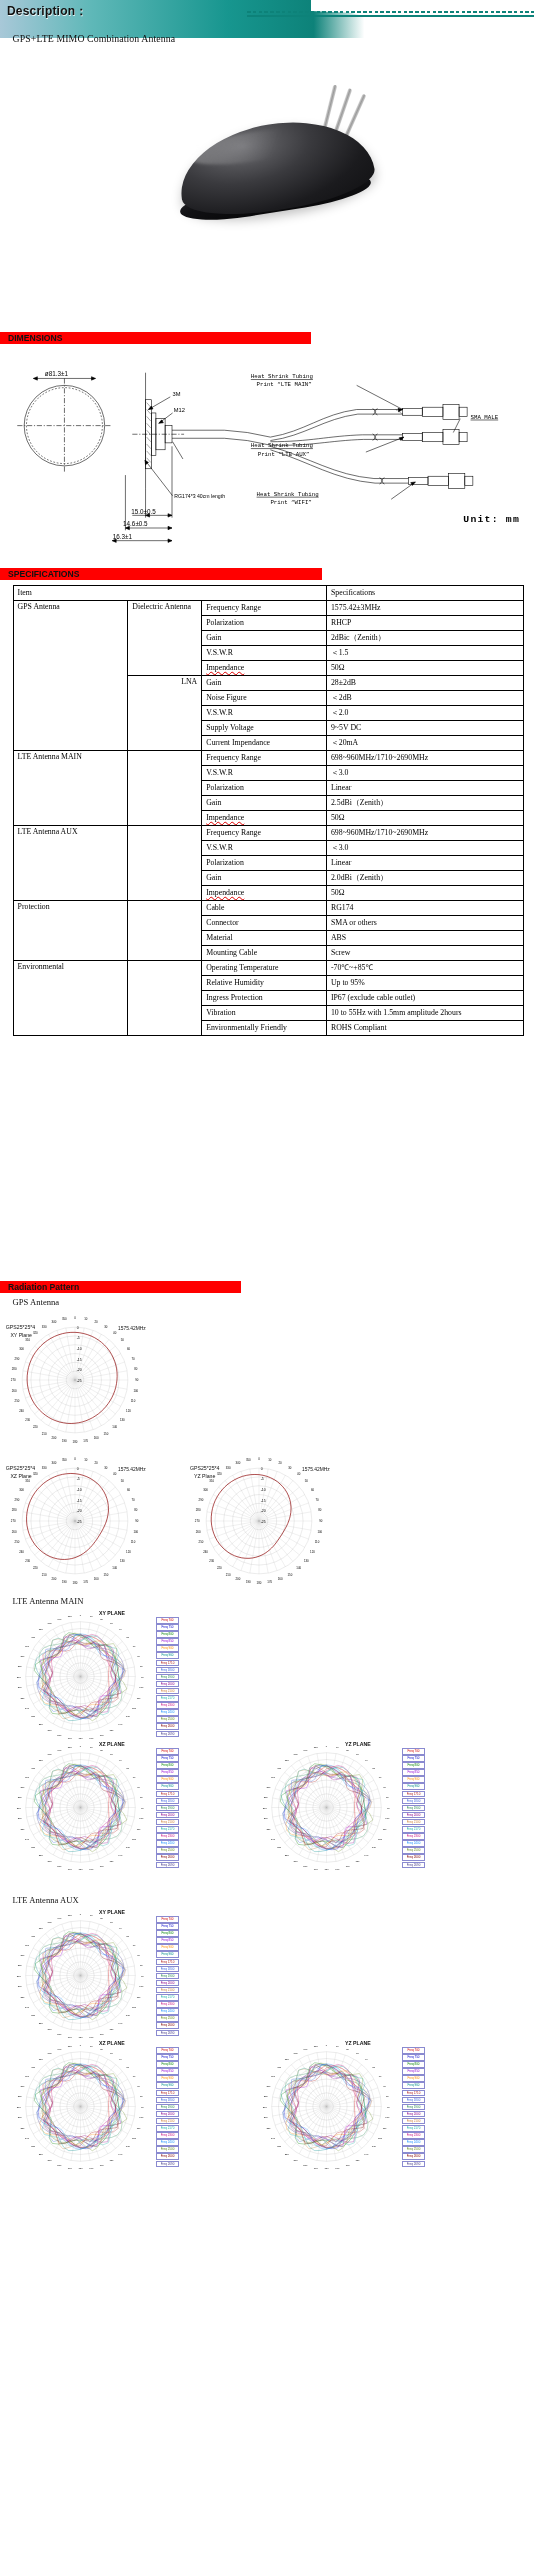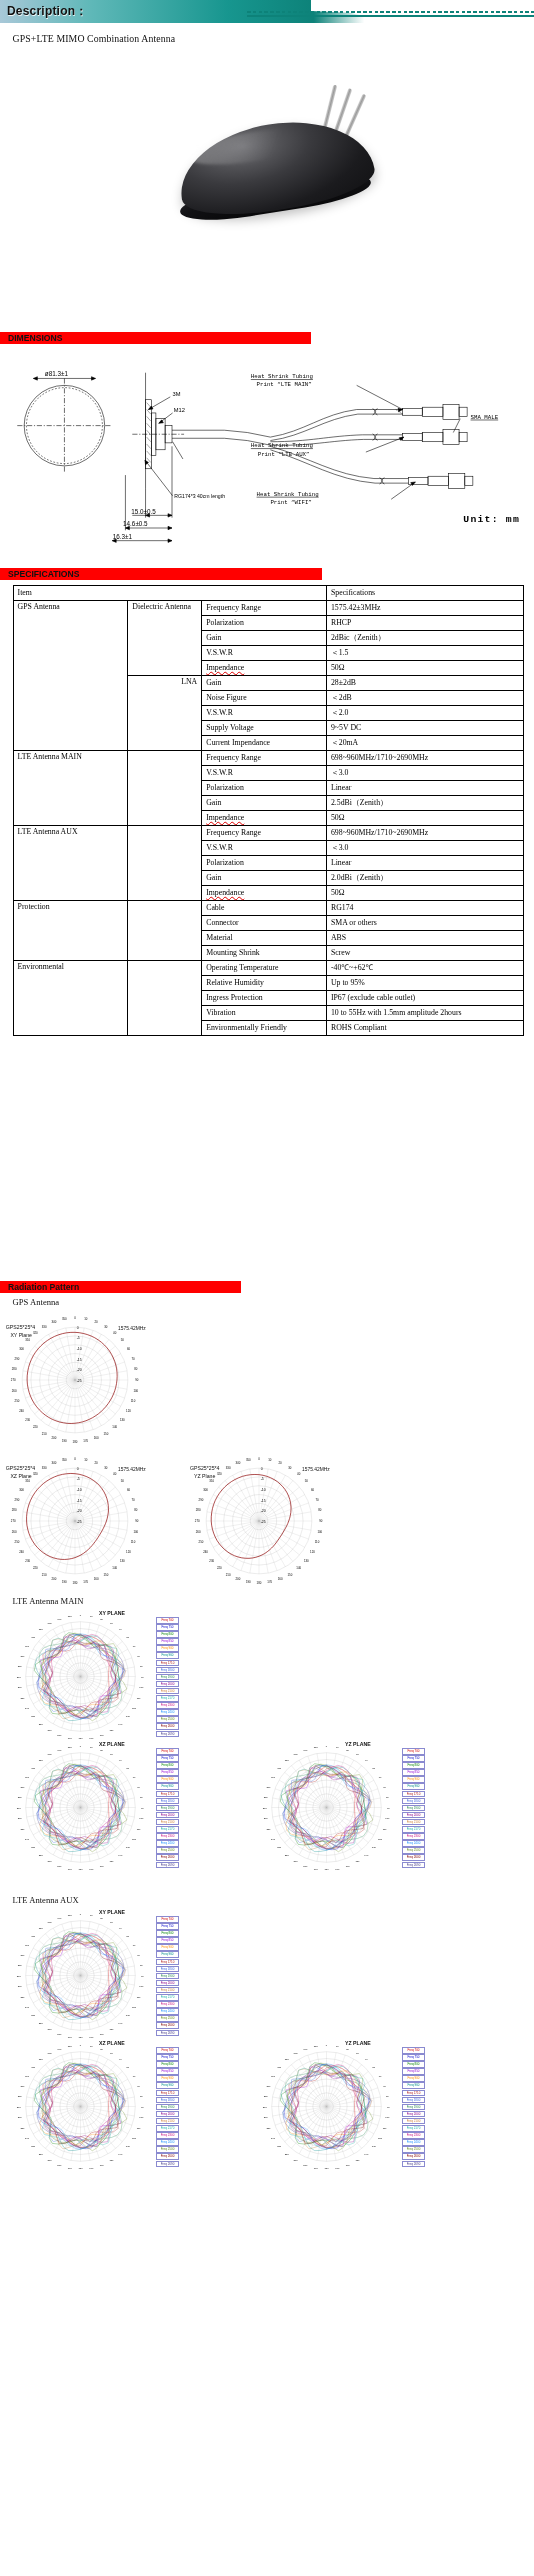--- a/index.html
+++ b/index.html
@@ -7,21 +7,21 @@
   body {
     width:535px; height:2576px; position:relative;
     background:#fff;
     font-family:"Liberation Serif", serif;
     color:#000;
     overflow:hidden;
   }
 
   
   .desc-banner{
-    position:relative; width:506px; height:23px; margin:0; overflow:hidden;
+    position:relative; width:506px; height:38px; margin:0; overflow:hidden;
   }
   .desc-banner .fill{
     position:absolute; inset:0;
     background:linear-gradient(90deg,#a8c8d8 0%, #5fb8b8 18%, #17968f 45%, #0d8279 62%, #ffffff 72%, #ffffff 100%);
   }
   .desc-banner .curve{
     position:absolute; right:0; top:0; width:195px; height:23px;
     background:#fff;
     clip-path: polygon(0% 0%, 100% 0%, 100% 100%, 42% 100%, 20% 55%, 0% 48%);
   }
@@ -386,28 +386,28 @@
         </tr>
         <tr>
           <td class="c-param">Connector</td>
           <td class="c-val">SMA or others</td>
         </tr>
         <tr>
           <td class="c-param">Material</td>
           <td class="c-val">ABS</td>
         </tr>
         <tr>
-          <td class="c-param">Mounting Shrink</td>
+          <td class="c-param">Mounting Cable</td>
           <td class="c-val">Screw</td>
         </tr>
         <tr>
           <td class="c-item" rowspan="5" style="vertical-align: top;">Environmental</td>
           <td class="c-sub" rowspan="5" style="vertical-align: top; border-right: none;"></td>
           <td class="c-param">Operating Temperature</td>
-          <td class="c-val">-40℃~+62℃</td>
+          <td class="c-val">-70℃~+85℃</td>
         </tr>
         <tr>
           <td class="c-param">Relative Humidity</td>
           <td class="c-val">Up to 95%</td>
         </tr>
         <tr>
           <td class="c-param">Ingress Protection</td>
           <td class="c-val">IP67 (exclude cable outlet)</td>
         </tr>
         <tr>

